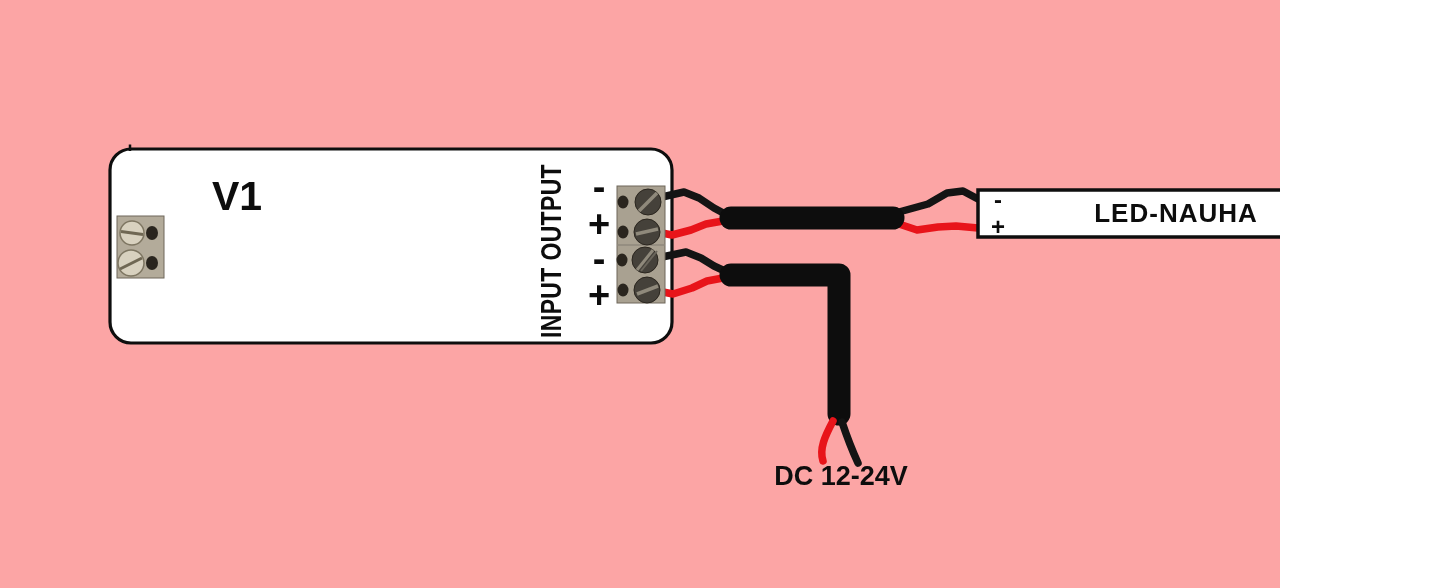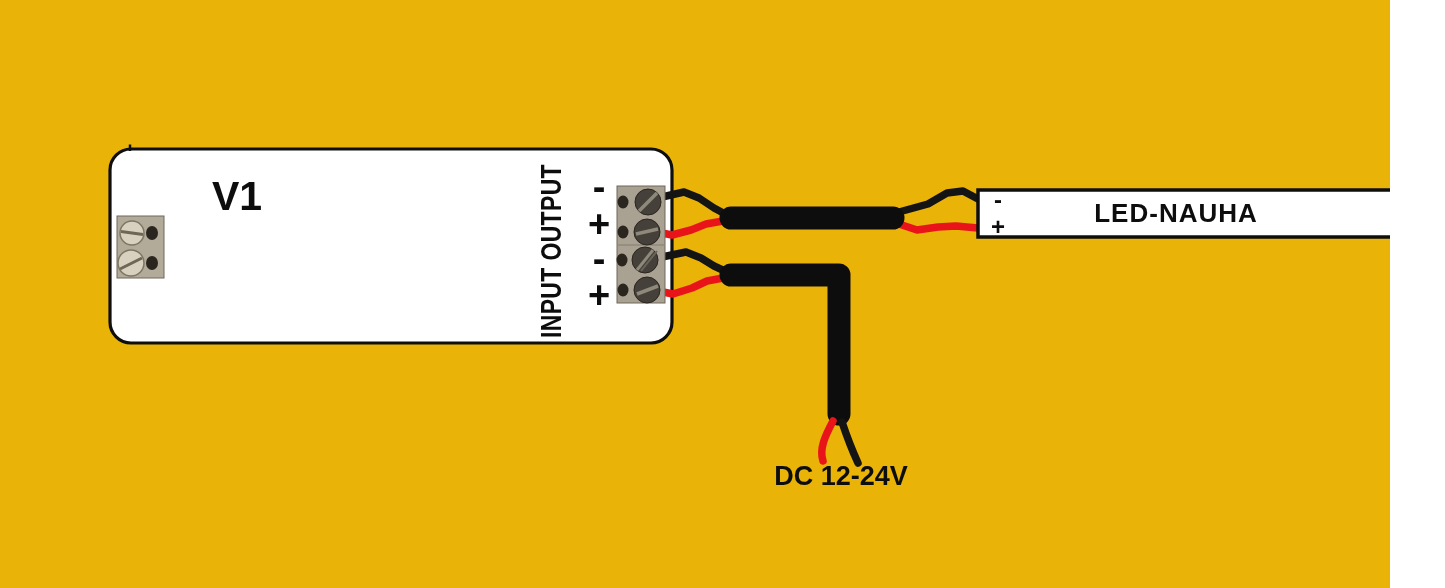--- a/index.html
+++ b/index.html
@@ -1,19 +1,19 @@
 <!DOCTYPE html>
 <html><head>
 <meta charset="utf-8">
 <style>
   html,body{margin:0;padding:0;background:#ffffff;}
   .canvas{
     position:relative;
-    width:1390px;height:588px;
-    background:#eab308;
+    width:1280px;height:588px;
+    background:#fca5a5;
     overflow:hidden;
     font-family:"Liberation Sans",sans-serif;
   }
   svg text{
     font-family:"Liberation Sans",sans-serif;
     font-weight:700;
     fill:#0d0d0d;
   }
   .ports-text{letter-spacing:0.5px;}
 </style>

